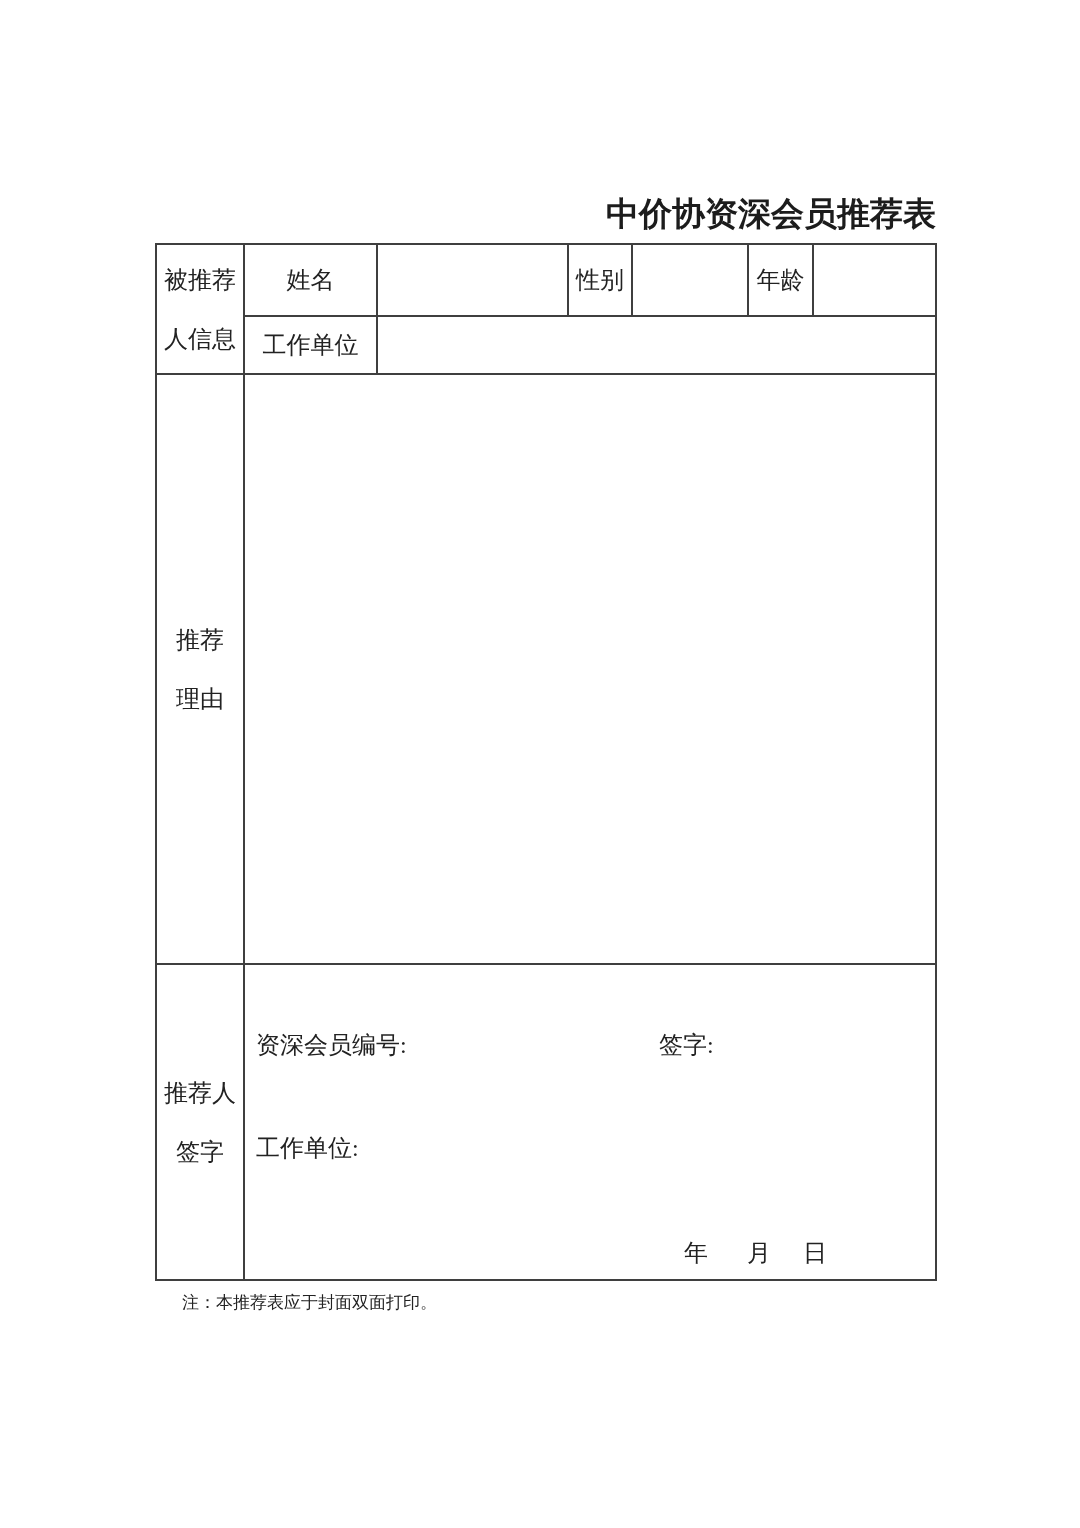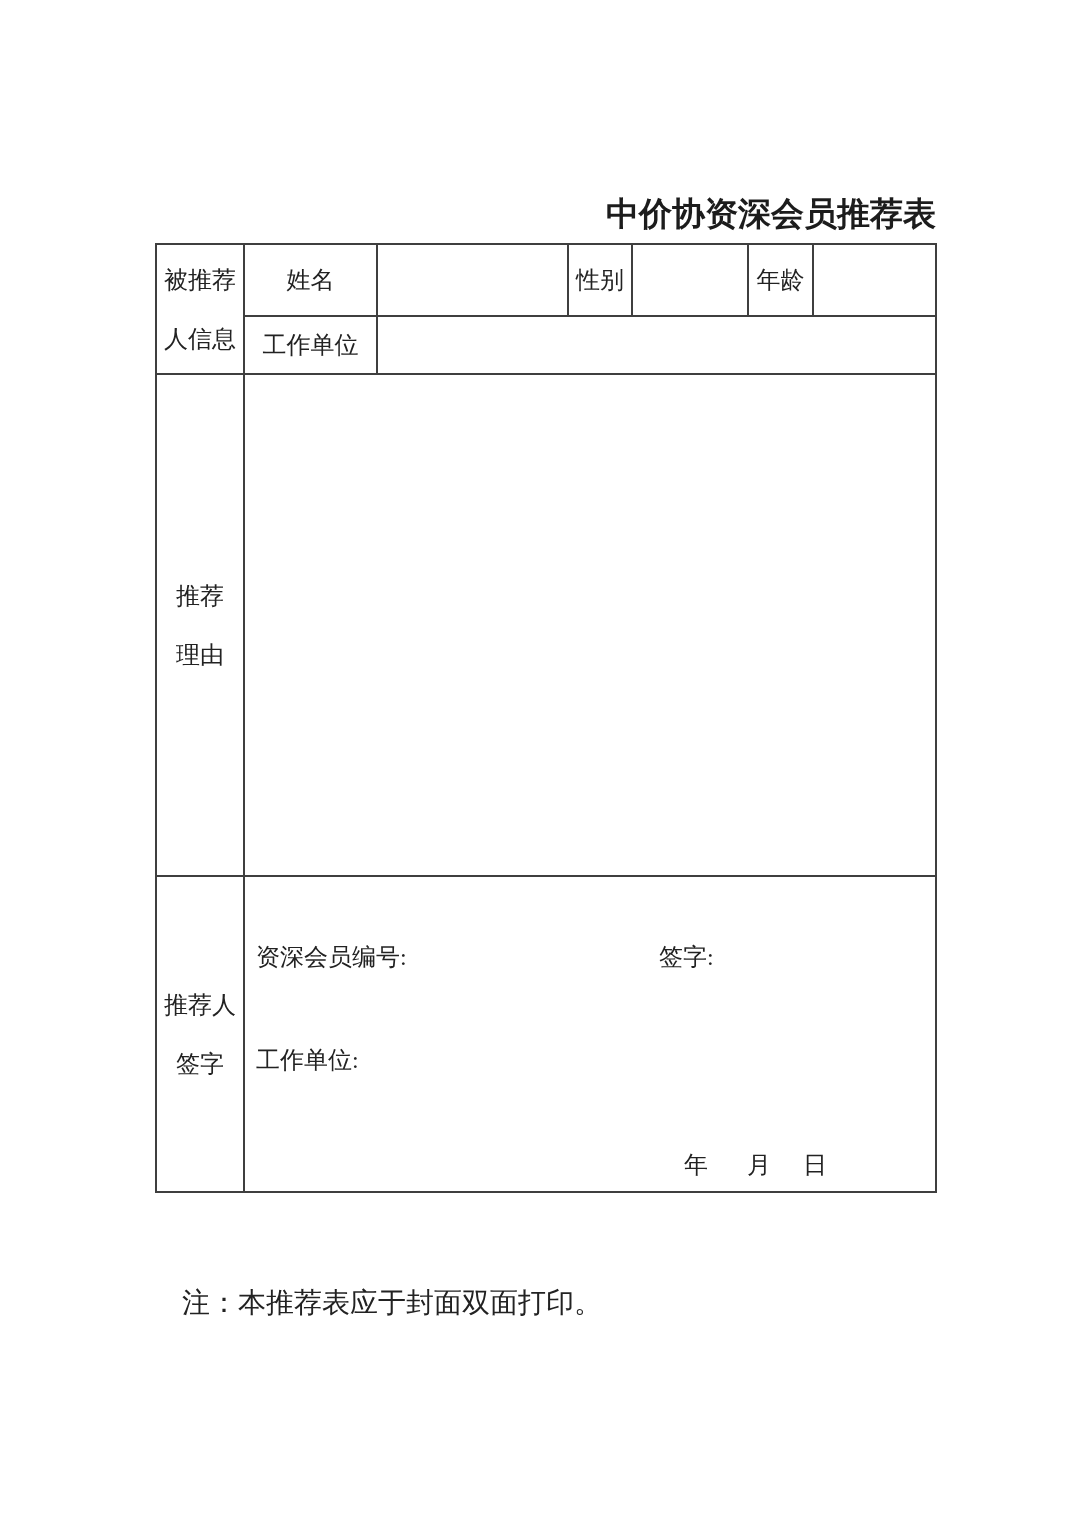--- a/index.html
+++ b/index.html
@@ -80,21 +80,21 @@
   .line-member { left: 11px;  top: 65px; }
   .line-sign   { left: 374px; top: 65px; margin-left: 40px; }
   .line-unit   { left: 11px;  top: 168px; }
   .line-date   { left: 439px; top: 273px; }
   .date-y { margin-right: 33px; }
   .date-m { margin-right: 26px; }
   .doc-note {
     position: absolute;
     left: 182px;
     top: 1290px;
-    font-size: 28px;
+    font-size: 17px;
     line-height: 26px;
     color: #222222;
     white-space: nowrap;
   }
 </style>
 </head>
 <body>
 
 <div class="page">
 
@@ -125,21 +125,21 @@
       <td class="fill"></td>
       <td class="label">年龄</td>
       <td class="fill"></td>
     </tr>
 
     <tr style="height:58px">
       <td class="label">工作单位</td>
       <td class="fill" colspan="5"></td>
     </tr>
 
-    <tr style="height:502px">
+    <tr style="height:590px">
       <td class="stacked">
         <div class="stack">
           <div>推荐</div>
           <div>理由</div>
         </div>
       </td>
       <td class="fill" colspan="6"></td>
     </tr>
 
     <tr style="height:316px">

